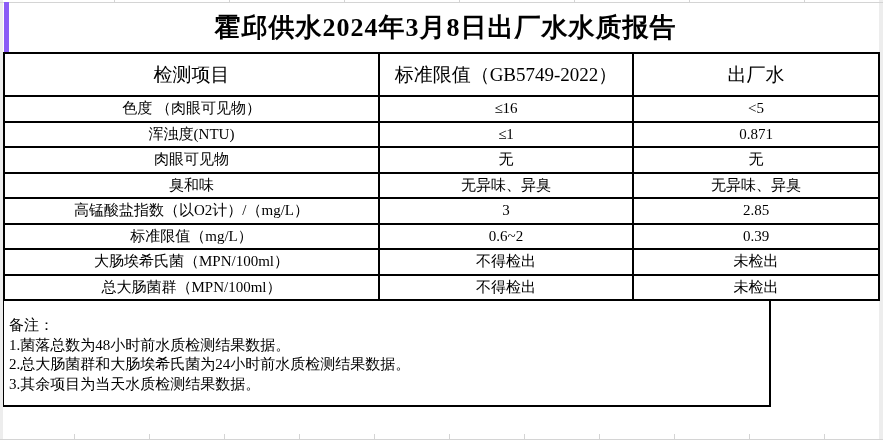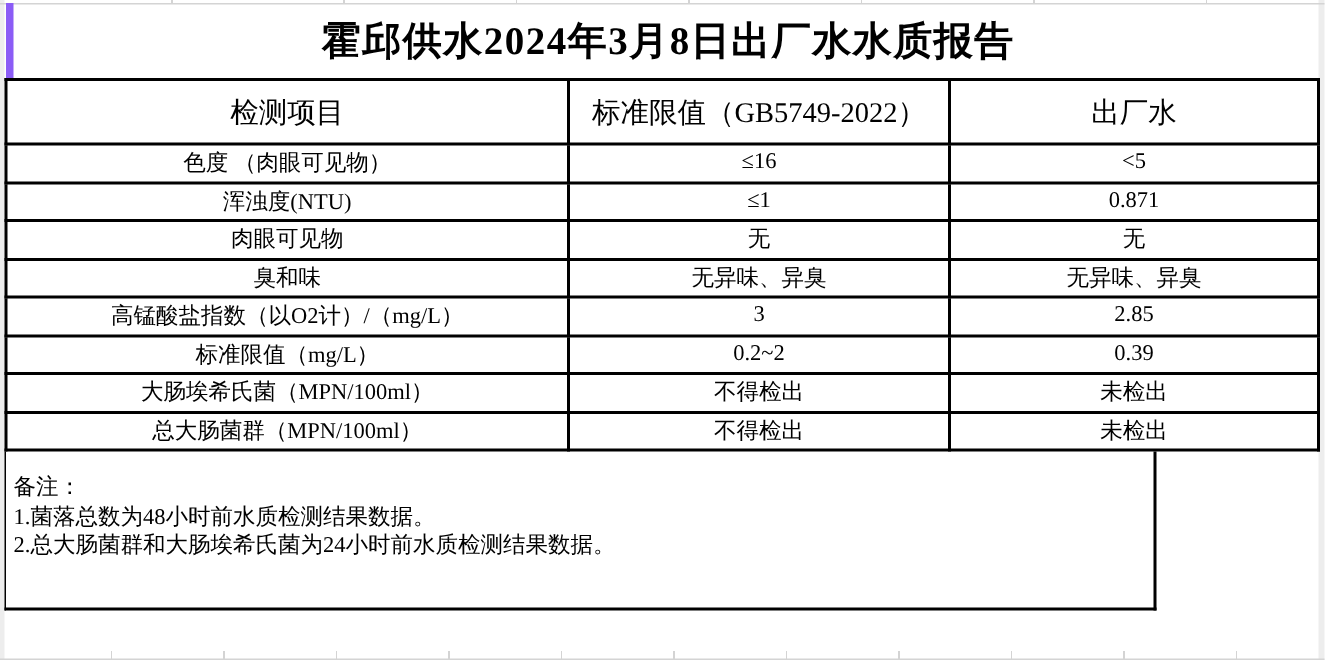--- a/index.html
+++ b/index.html
@@ -92,34 +92,35 @@
         <td>无异味、异臭</td>
         <td>无异味、异臭</td>
       </tr>
       <tr>
         <td>高锰酸盐指数（以O2计）/（mg/L）</td>
         <td>3</td>
         <td>2.85</td>
       </tr>
       <tr>
         <td>标准限值（mg/L）</td>
-        <td>0.2~2</td>
+        <td>0.6~2</td>
         <td>0.39</td>
       </tr>
       <tr>
         <td>大肠埃希氏菌（MPN/100ml）</td>
         <td>不得检出</td>
         <td>未检出</td>
       </tr>
       <tr>
         <td>总大肠菌群（MPN/100ml）</td>
         <td>不得检出</td>
         <td>未检出</td>
       </tr>
     </tbody>
   </table>
 
   <div class="notes">
     <div>备注：</div>
     <div>1.菌落总数为48小时前水质检测结果数据。</div>
     <div>2.总大肠菌群和大肠埃希氏菌为24小时前水质检测结果数据。</div>
+    <div>3.其余项目为当天水质检测结果数据。</div>
   </div>
 </div>
 
 </body></html>

